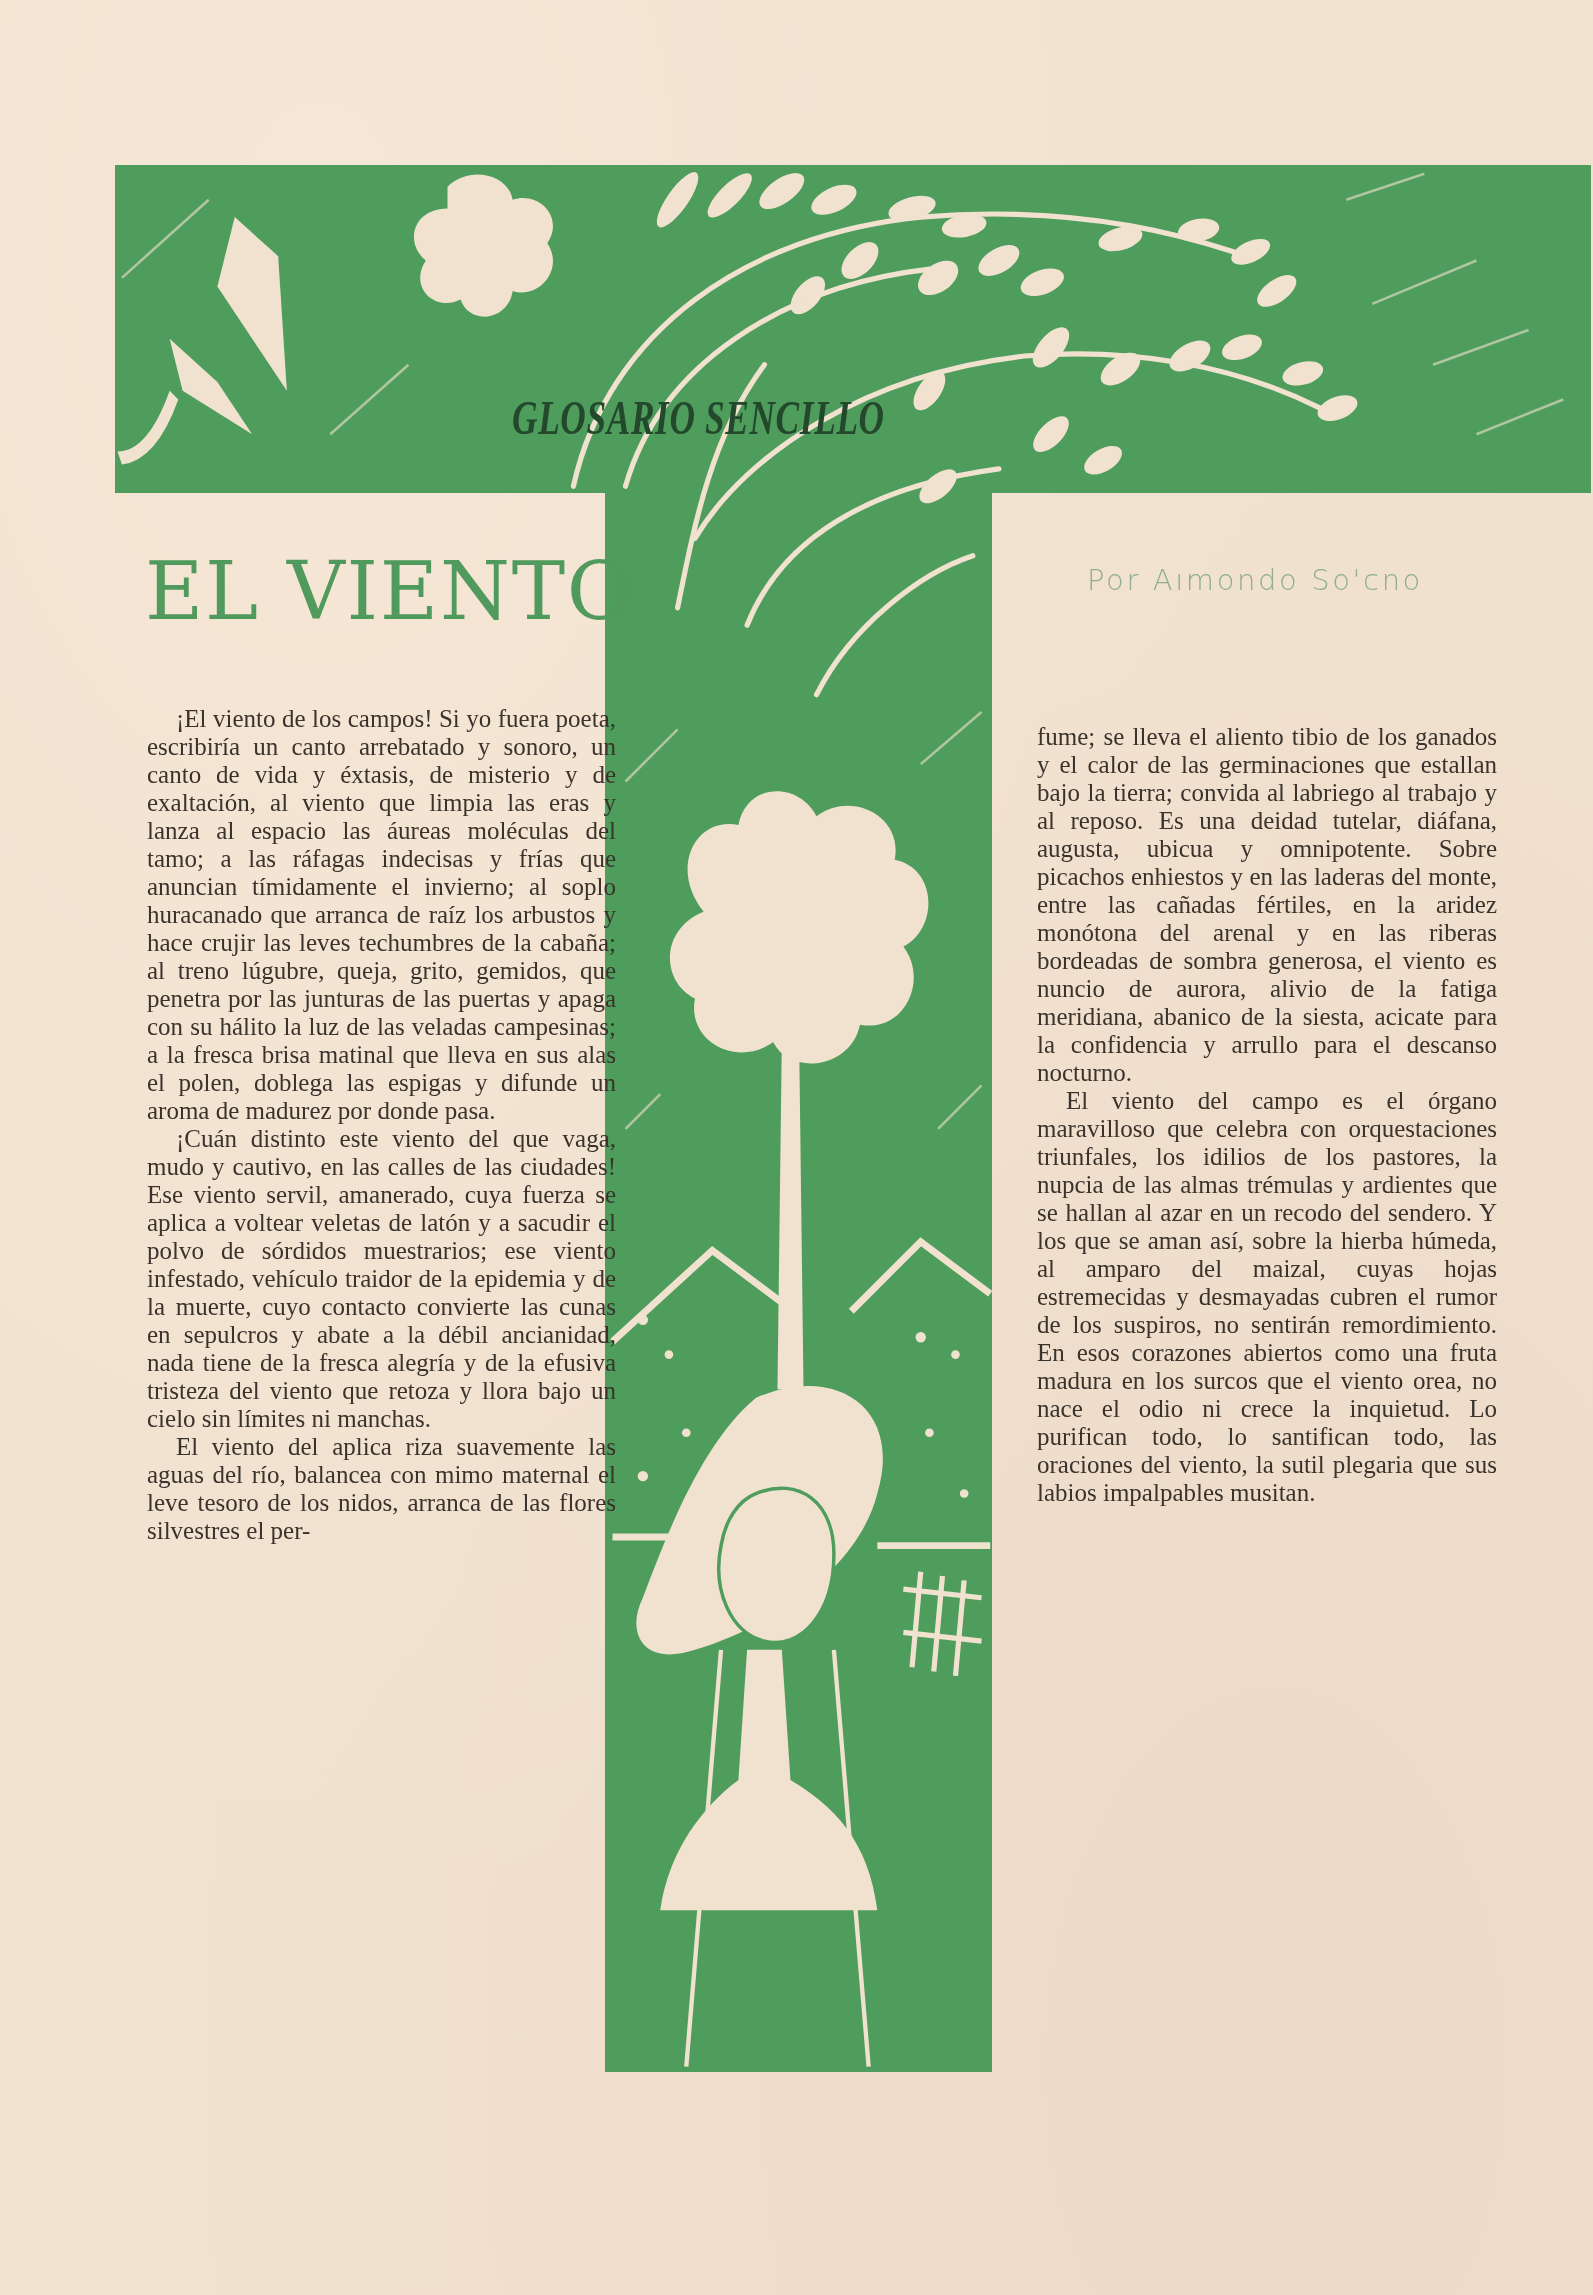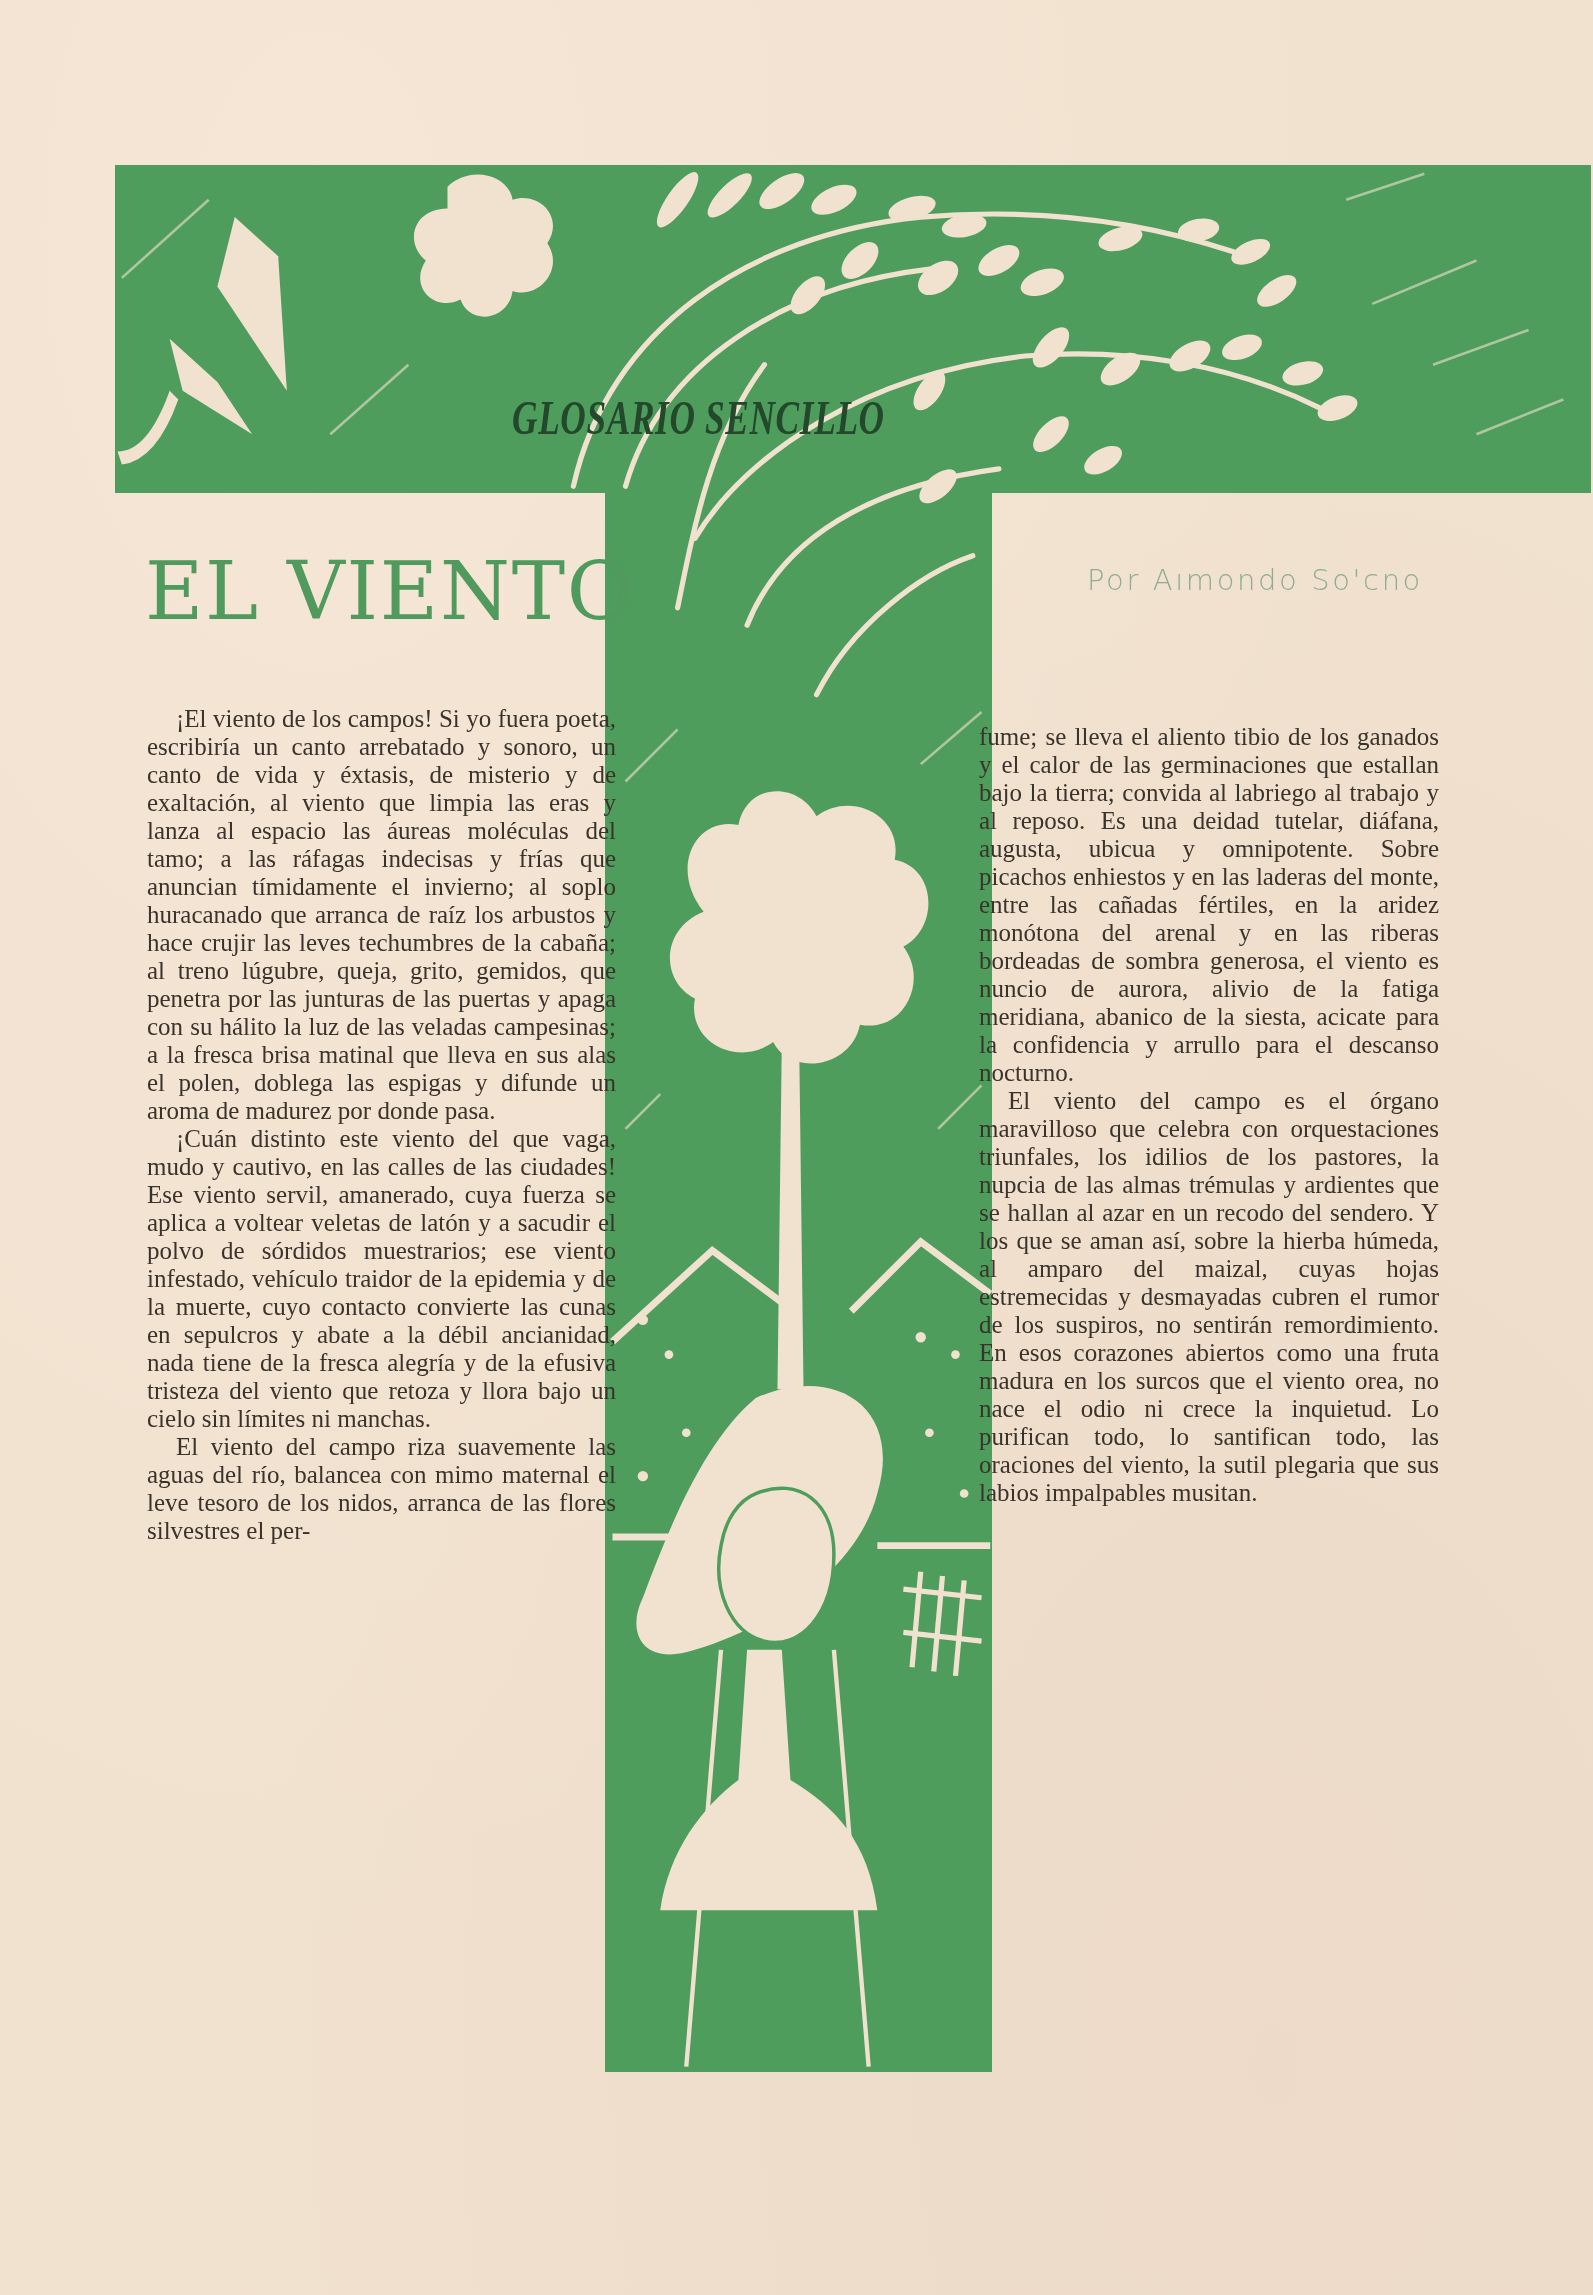--- a/index.html
+++ b/index.html
@@ -47,21 +47,21 @@
     color: #8fae8f; letter-spacing: 2.6px; font-weight: 300;
     white-space: nowrap;
   }
   
   .column {
     position: absolute; width: 469px;
     font-size: 25px; line-height: 28px;
     text-align: justify; hyphens: manual;
   }
   .col-left { left: 109px; top: 705px; margin-left: 38px; }
-  .col-right { left: 979px; top: 723px; width: 460px; }
+  .col-right { left: 1037px; top: 723px; width: 460px; }
   .column p { margin: 0; text-indent: 29px; }
   .column p.cont { text-indent: 0; }
 </style>
 </head>
 <body>
 
 <div class="page-tint"></div>
 
 <div class="t-crossbar"></div>
 <div class="t-stem"></div>
@@ -172,20 +172,20 @@
 </svg>
 
 <div class="series-label">GLOSARIO SENCILLO</div>
 
 <h1 class="article-title" style="margin:8px;">EL VIENTO</h1>
 <div class="byline">Por Aımondo So'cno</div>
 
 <div class="column col-left">
   <p>¡El viento de los campos! Si yo fuera poeta, escribiría un canto arrebatado y sonoro, un canto de vida y éxtasis, de misterio y de exaltación, al viento que limpia las eras y lanza al espacio las áureas moléculas del tamo; a las ráfagas indecisas y frías que anuncian tímidamente el invierno; al soplo huracanado que arranca de raíz los arbustos y hace crujir las leves techumbres de la cabaña; al treno lúgubre, queja, grito, gemidos, que penetra por las junturas de las puertas y apaga con su hálito la luz de las veladas campesinas; a la fresca brisa matinal que lleva en sus alas el polen, doblega las espigas y difunde un aroma de madurez por donde pasa.</p>
   <p>¡Cuán distinto este viento del que vaga, mudo y cautivo, en las calles de las ciudades! Ese viento servil, amanerado, cuya fuerza se aplica a voltear veletas de latón y a sacudir el polvo de sórdidos muestrarios; ese viento infestado, vehículo traidor de la epidemia y de la muerte, cuyo contacto convierte las cunas en sepulcros y abate a la débil ancianidad, nada tiene de la fresca alegría y de la efusiva tristeza del viento que retoza y llora bajo un cielo sin límites ni manchas.</p>
-  <p>El viento del campo riza suavemente las aguas del río, balancea con mimo maternal el leve tesoro de los nidos, arranca de las flores silvestres el per-</p>
+  <p>El viento del aplica riza suavemente las aguas del río, balancea con mimo maternal el leve tesoro de los nidos, arranca de las flores silvestres el per-</p>
 </div>
 
 <div class="column col-right">
   <p class="cont">fume; se lleva el aliento tibio de los ganados y el calor de las germinaciones que estallan bajo la tierra; convida al labriego al trabajo y al reposo. Es una deidad tutelar, diáfana, augusta, ubicua y omnipotente. Sobre picachos enhiestos y en las laderas del monte, entre las cañadas fértiles, en la aridez monótona del arenal y en las riberas bordeadas de sombra generosa, el viento es nuncio de aurora, alivio de la fatiga meridiana, abanico de la siesta, acicate para la confidencia y arrullo para el descanso nocturno.</p>
   <p>El viento del campo es el órgano maravilloso que celebra con orquestaciones triunfales, los idilios de los pastores, la nupcia de las almas trémulas y ardientes que se hallan al azar en un recodo del sendero. Y los que se aman así, sobre la hierba húmeda, al amparo del maizal, cuyas hojas estremecidas y desmayadas cubren el rumor de los suspiros, no sentirán remordimiento. En esos corazones abiertos como una fruta madura en los surcos que el viento orea, no nace el odio ni crece la inquietud. Lo purifican todo, lo santifican todo, las oraciones del viento, la sutil plegaria que sus labios impalpables musitan.</p>
 </div>
 
 
 </body></html>

